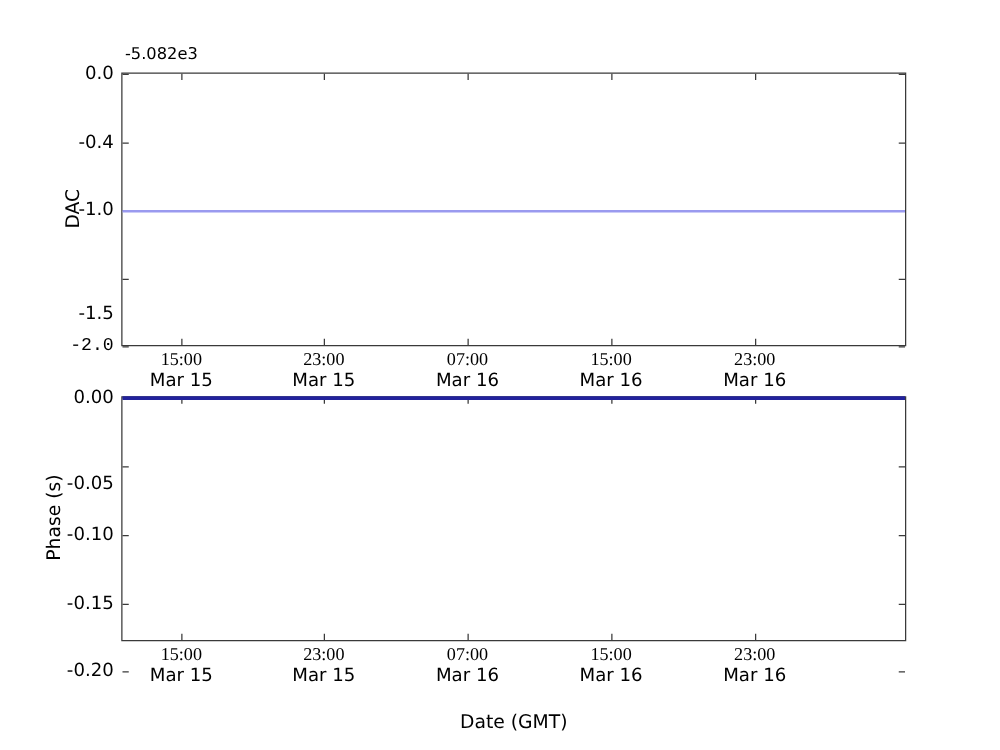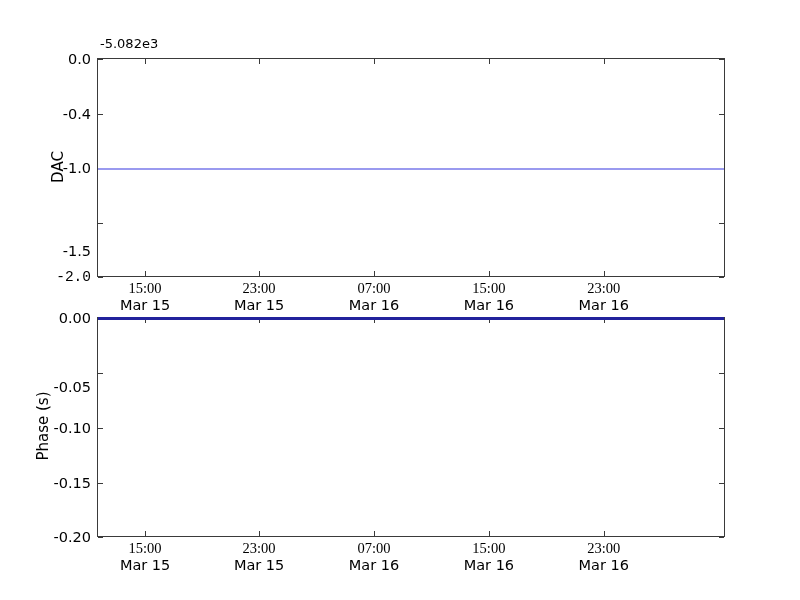--- a/index.html
+++ b/index.html
@@ -43,21 +43,21 @@
   #axes-dac {
     left: 97px;
     top: 58px;
     width: 628px;
     height: 219px;
   }
   #axes-phase {
     left: 97px;
     top: 317px;
     width: 628px;
-    height: 220px;
+    height: 196px;
   }
 
   
   .offset-text {
     position: absolute;
     left: 100px;
     top: 36px;
     font-size: 13px;
     color: #000000;
     white-space: nowrap;
@@ -290,14 +290,15 @@
     <div class="xlabel-tick" style="left:505.8px;">
       <span class="t-time">23:00</span>
       <span class="t-date">Mar 16</span>
     </div>
 
     <div class="series-line" id="line-phase"></div>
 
     <div class="ylabel-axis" id="ylabel-phase">Phase (s)</div>
   </div>
 
+  <div class="xlabel-axis">Date (GMT)</div>
 
 </div>
 
 </body></html>

